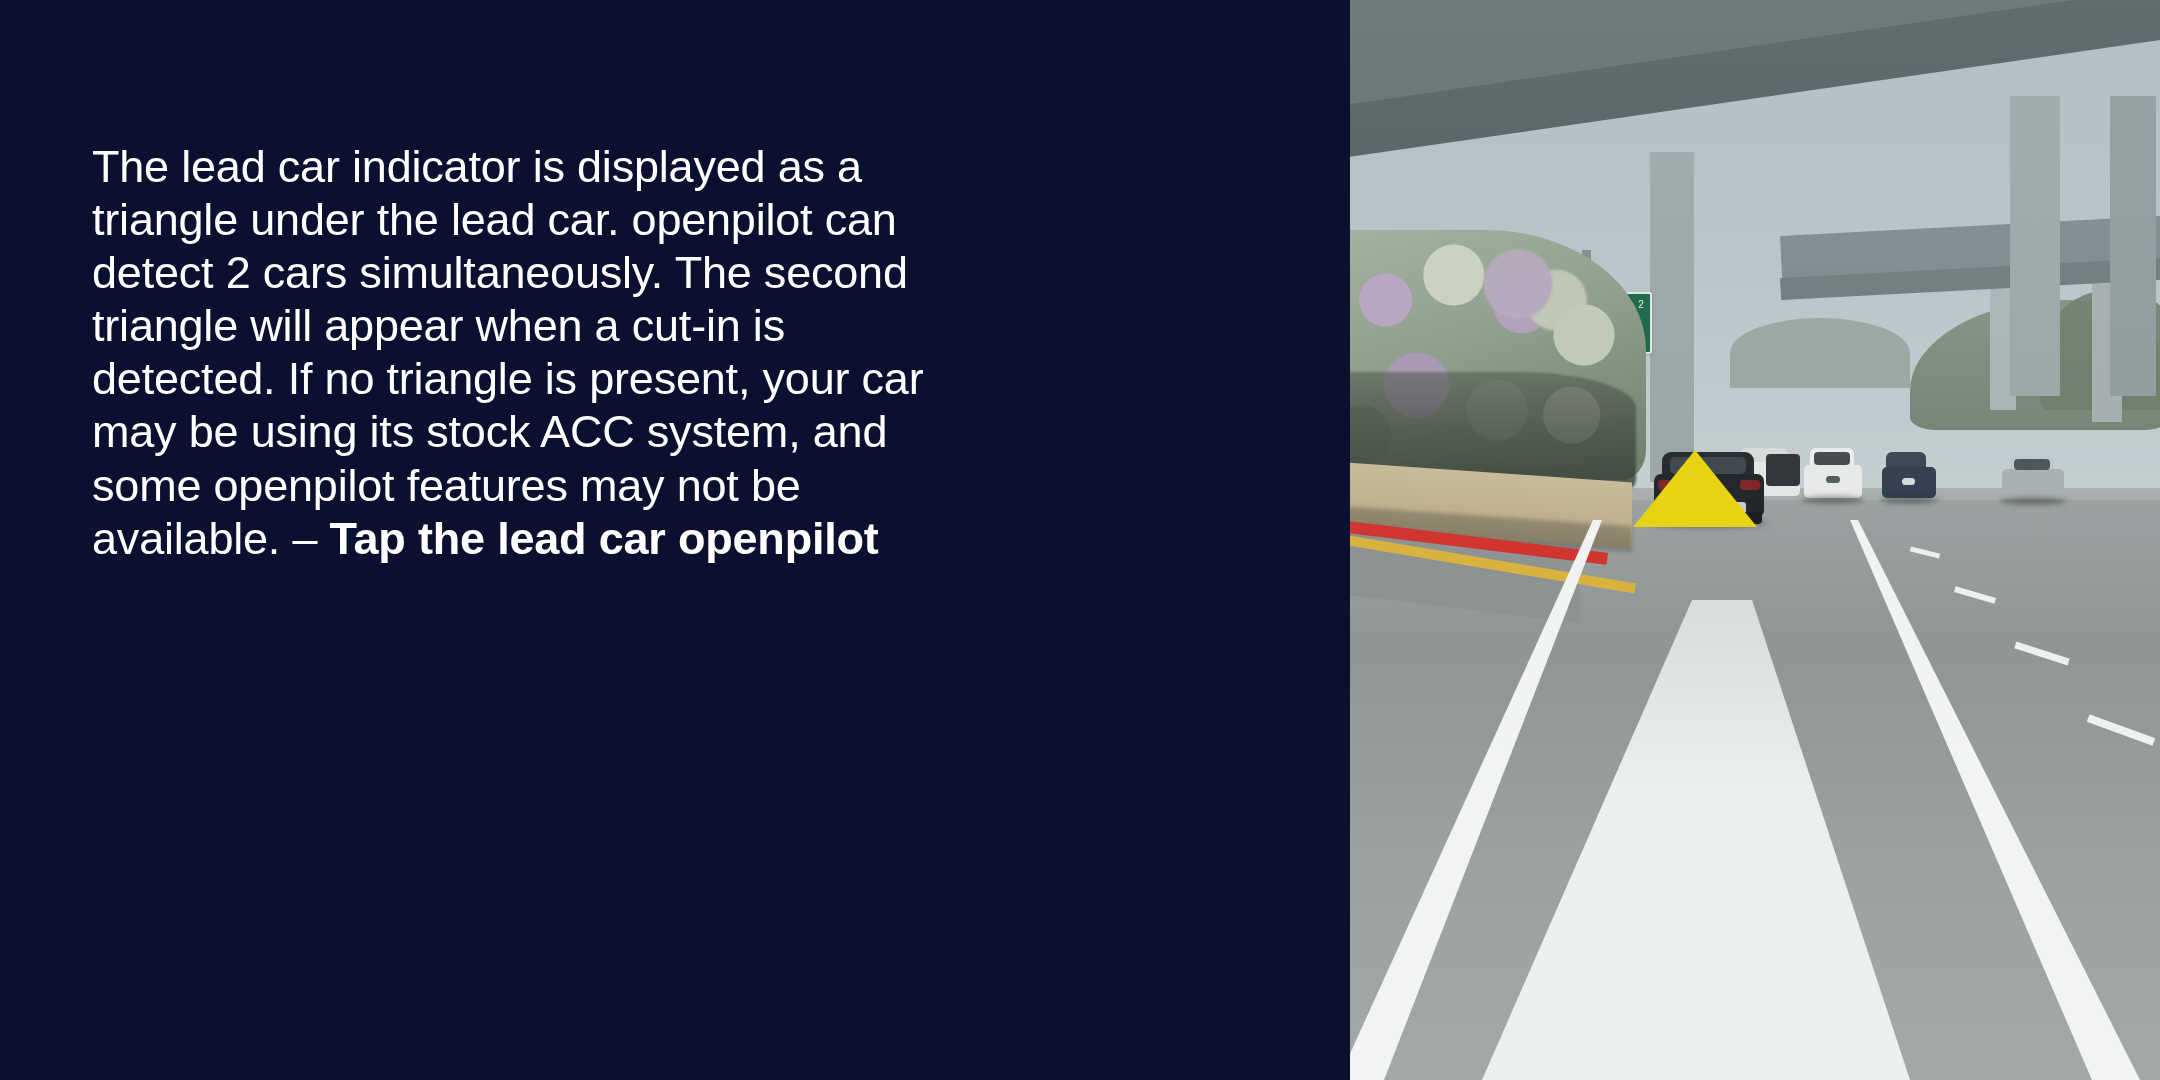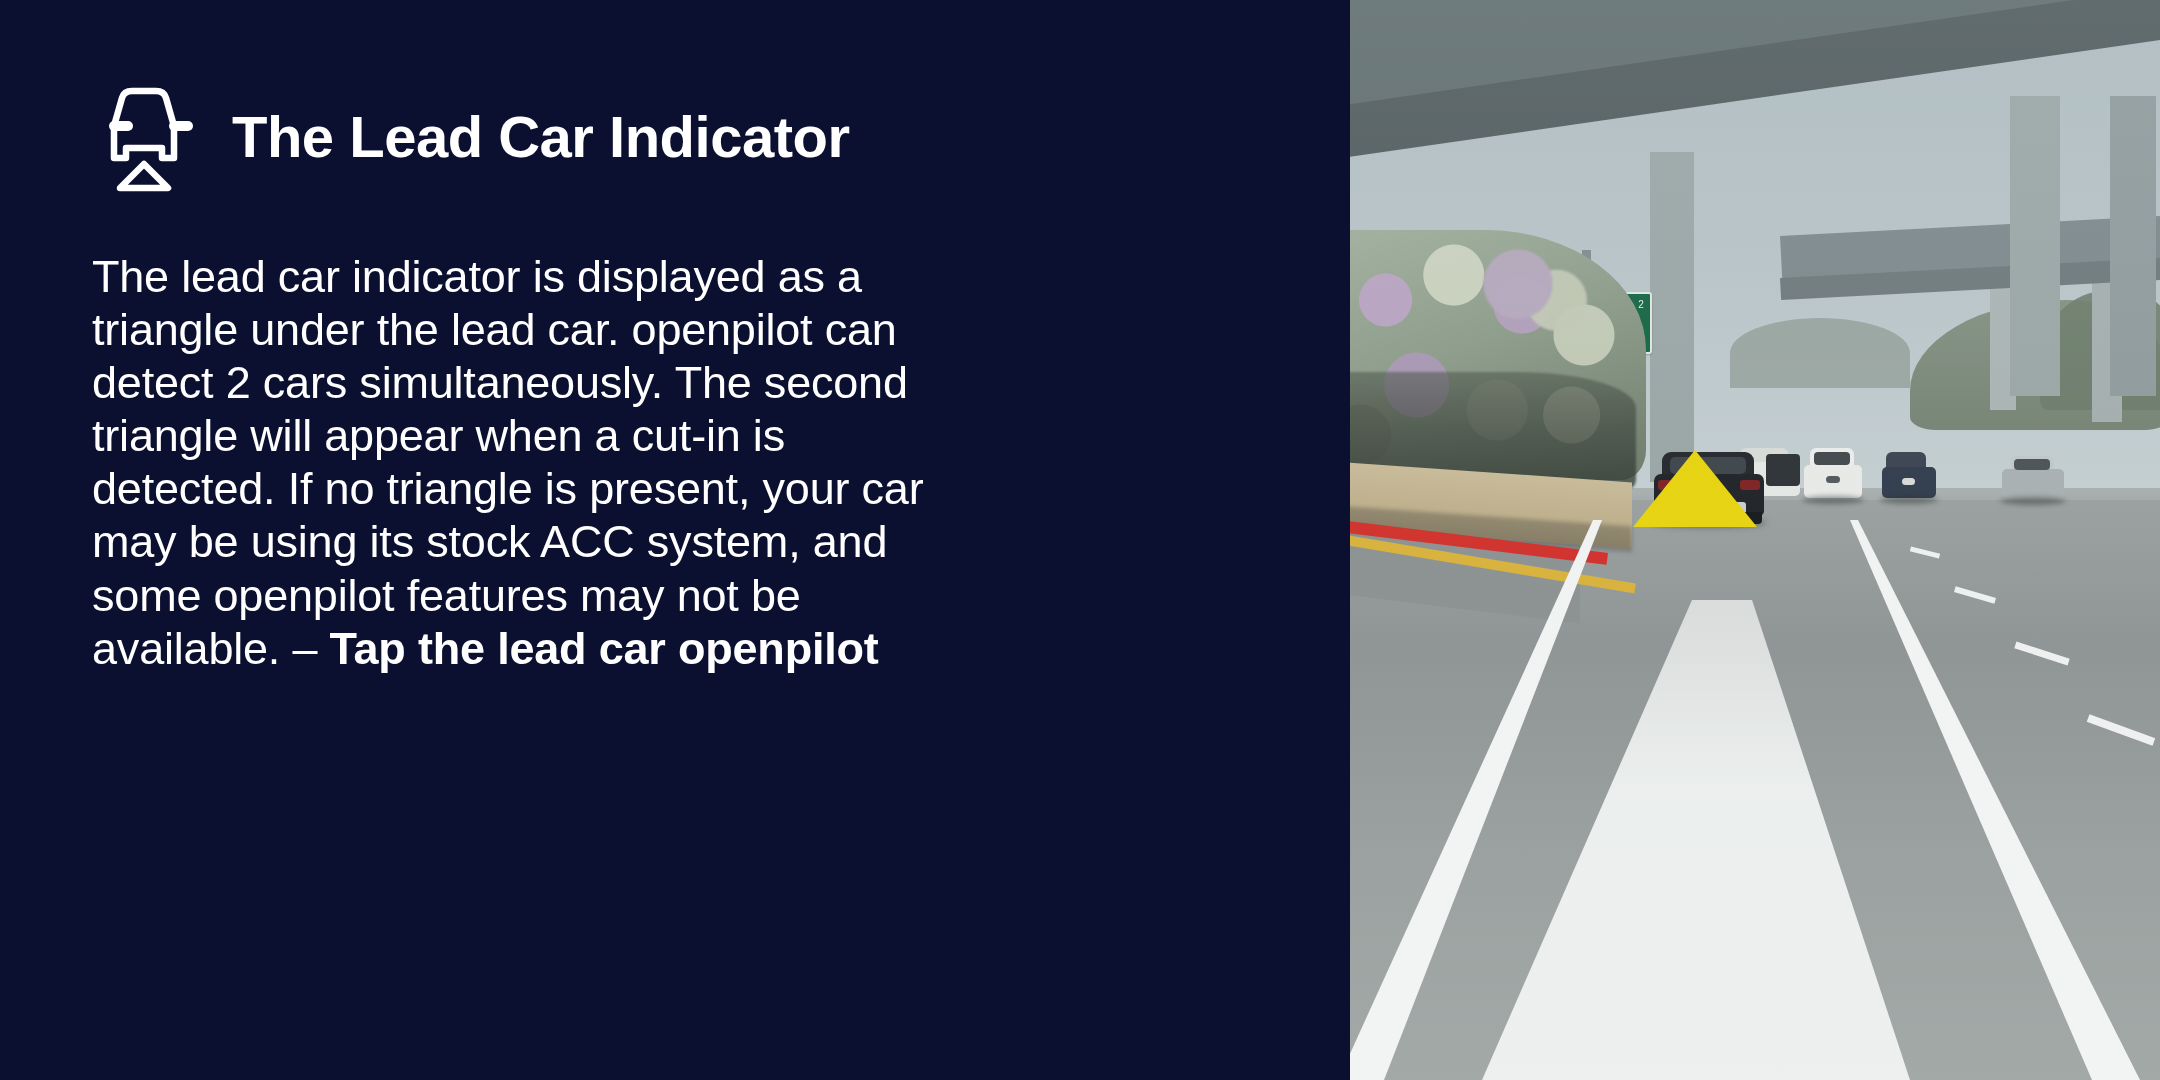--- a/index.html
+++ b/index.html
@@ -284,38 +284,20 @@
     pointer-events:none;
   }
 </style>
 </head>
 <body>
 
 <div id="root">
 
   <div class="left-panel">
 
-    <div class="header-row">
-
-      <div class="lead-icon">
-        <svg viewBox="0 0 104 110" xmlns="http://www.w3.org/2000/svg">
-
-          <path d="M22 44 L30 16 Q32 9 40 9 L64 9 Q72 9 74 16 L82 44
-                   L82 76 L70 76 L70 66 L34 66 L34 76 L22 76 Z" fill="none" stroke="#ffffff" stroke-width="6.5" stroke-linejoin="round" stroke-linecap="round"></path>
-
-          <path d="M22 44 L36 44" stroke="#ffffff" stroke-width="10" stroke-linecap="round"></path>
-
-          <path d="M82 44 L96 44" stroke="#ffffff" stroke-width="10" stroke-linecap="round"></path>
-
-          <path d="M52 82 L76 106 L28 106 Z" fill="none" stroke="#ffffff" stroke-width="6.5" stroke-linejoin="round"></path>
-        </svg>
-      </div>
-
-      <h1 class="panel-title">The Lead Car Indicator</h1>
-    </div>
 
     <p class="panel-body"><span>The lead car indicator is displayed as a triangle under the lead car. openpilot can detect 2 cars simultaneously. The second triangle will appear when a cut-in is detected. If no triangle is present, your car may be using its stock ACC system, and some openpilot features may not be available. – </span><span class="cta">Tap the lead car openpilot</span></p>
   </div>
 
   <div class="photo-panel">
 
     <div class="layer sky"></div>
 
     <div class="layer hill-far"></div>
     <div class="layer hill-right"></div>

